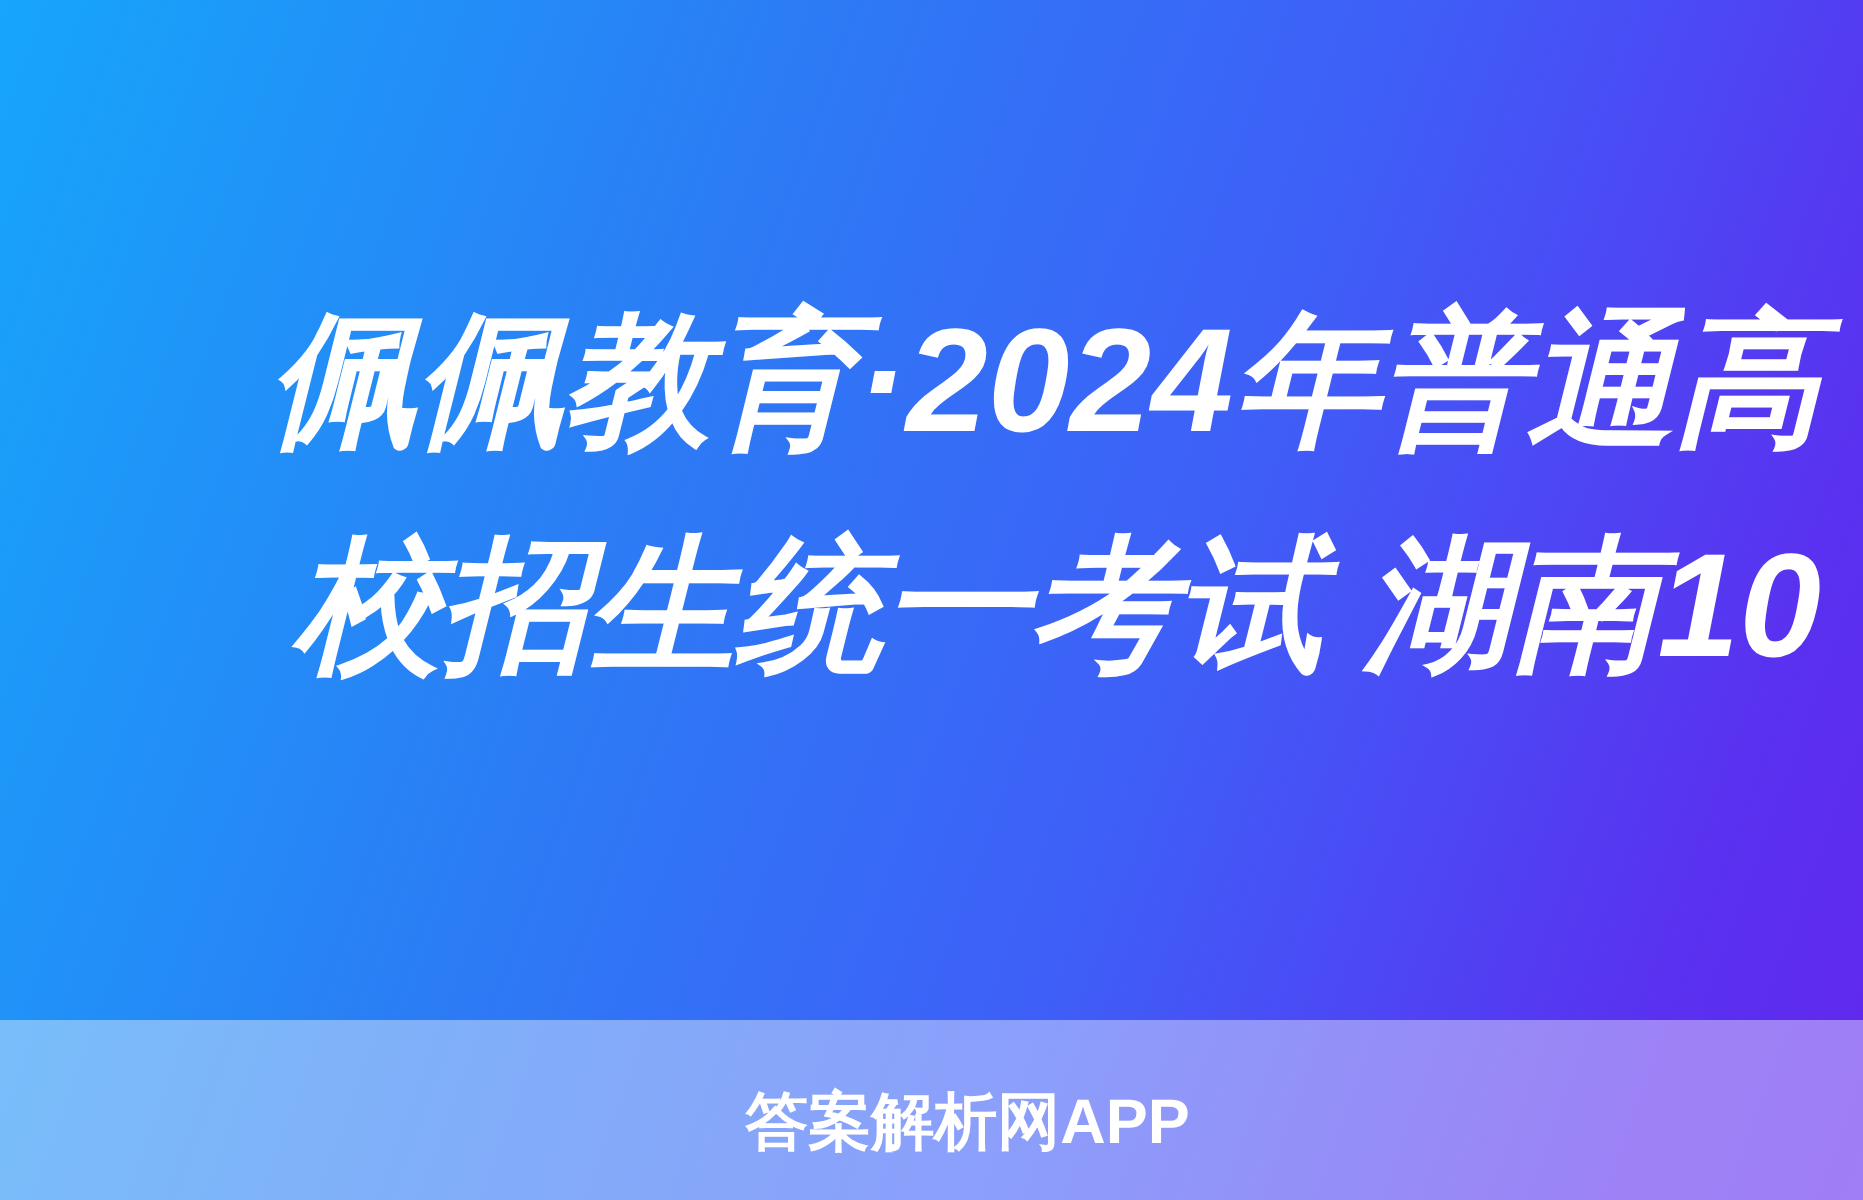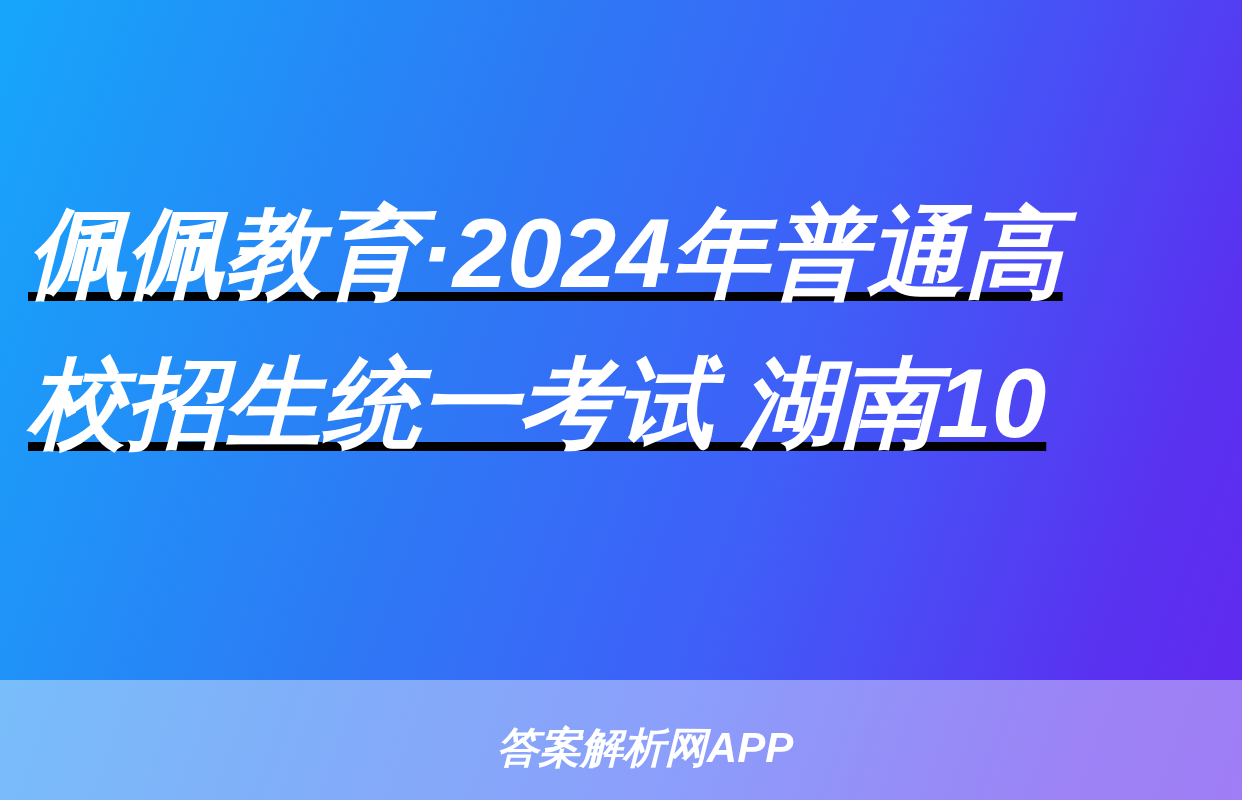--- a/index.html
+++ b/index.html
@@ -27,24 +27,23 @@
     bottom: 0;
     height: 120px;
     background: rgba(255, 255, 255, 0.40);
   }
 
   #title-block {
     position: absolute;
     left: 0;
     right: 0;
     top: 178px;
-    text-align: left;
+    text-align: right;
     padding: 0 28px;
     box-sizing: border-box;
-    text-decoration: underline;
   }
 
   .title-line {
     display: block;
     color: #ffffff;
     font-size: 98px;
     line-height: 150px;
     font-weight: 700;
     font-style: italic;
     letter-spacing: 0px;
@@ -59,21 +58,20 @@
     bottom: 26px;
     text-align: center;
   }
 
   .watermark-text {
     display: inline-block;
     color: #ffffff;
     font-size: 42px;
     line-height: 52px;
     font-weight: 700;
-    font-style: italic;
     letter-spacing: 0px;
     white-space: pre;
     margin-left: 48px;
   }
 </style>
 </head>
 <body>
 
 <div id="banner">
 

